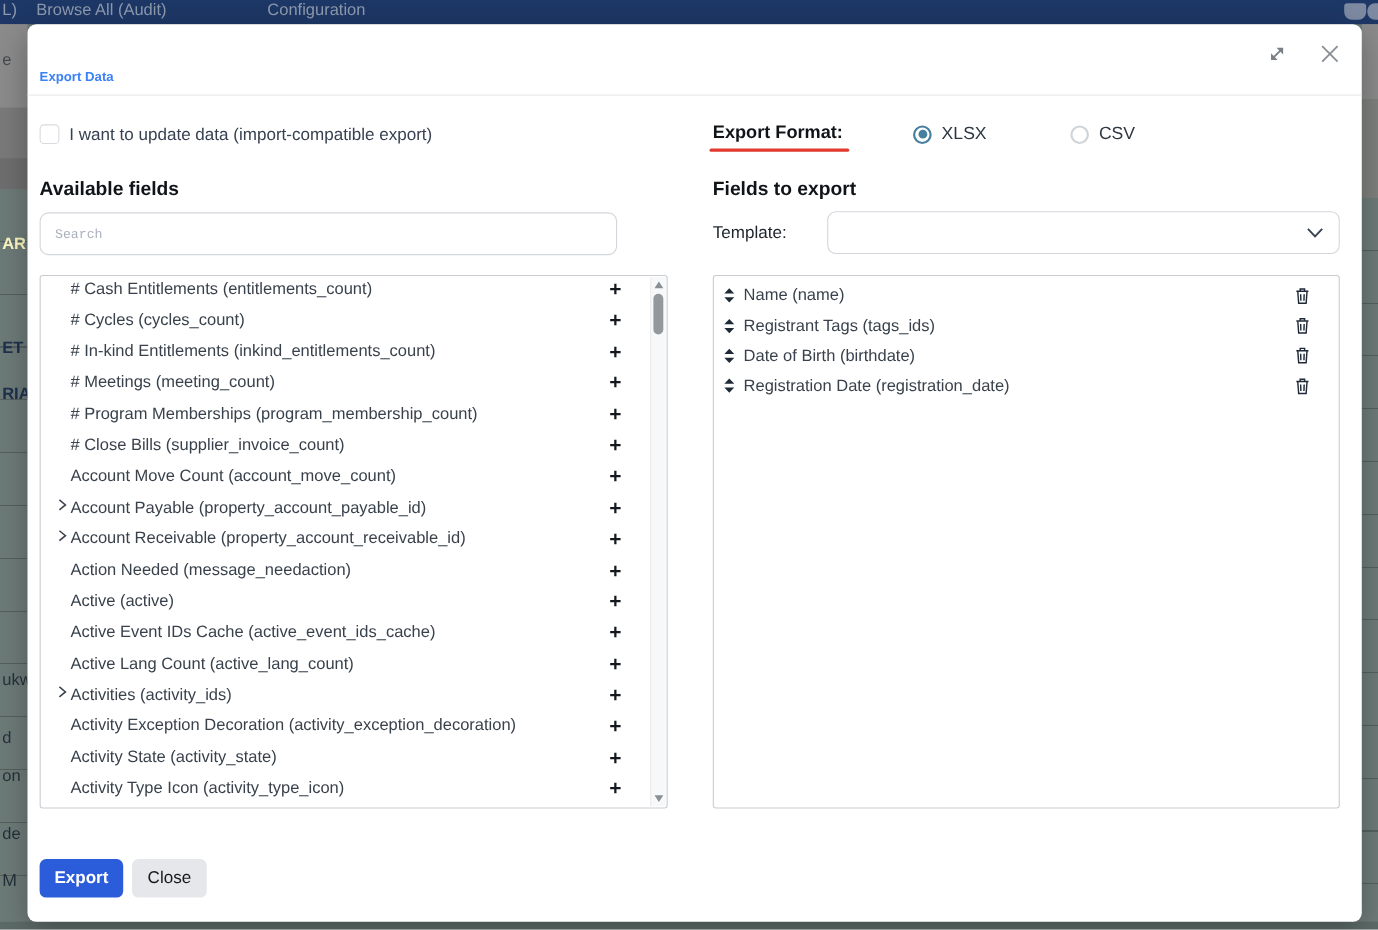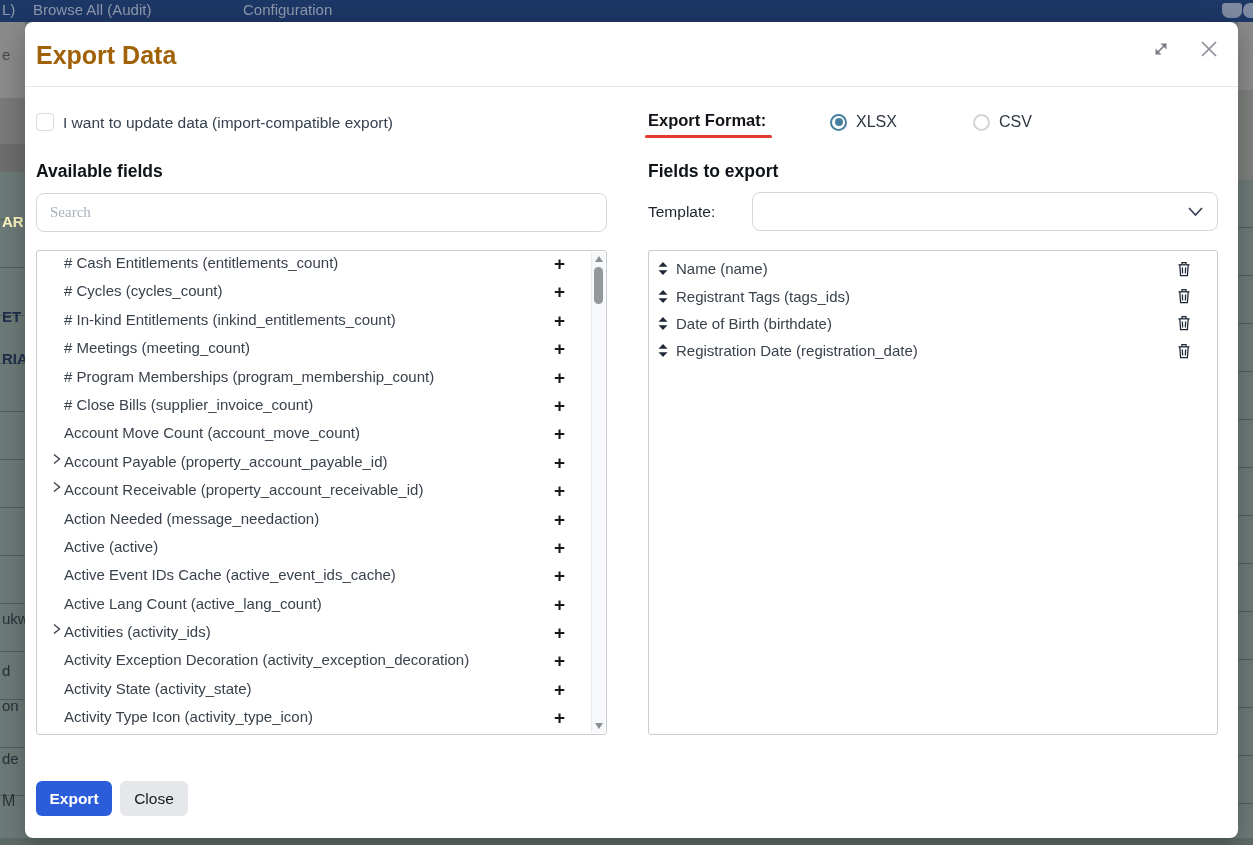--- a/index.html
+++ b/index.html
@@ -33,21 +33,21 @@
   .frag-6 { top:675px; }
   .frag-7 { top:728px; }
   .frag-8 { top:770px; font-size:16px; }
   .bg-bottom { position:absolute; left:0; top:838px; width:1253px; height:7px; background:#5d6b68; z-index:1; }
 
   
   .dialog { position:absolute; left:25px; top:22px; width:1213px; height:816px; background:#fff;
     border-radius:8px; box-shadow:0 8px 28px rgba(0,0,0,.28); z-index:2; }
   .dialog > * { position:absolute; }
 
-  .dlg-title { left:11px; top:19px; font-size:25px; font-weight:700; color:#a16207; }
+  .dlg-title { left:11px; top:41px; font-size:12px; font-weight:700; color:#3b82f6; }
   .hdr-icon { top:15px; width:24px; height:24px; display:flex; align-items:center; justify-content:center; cursor:pointer; }
   .icon-expand { left:1124px; }
   .icon-close { left:1172px; }
   .hr { left:0; top:64px; width:1213px; height:1px; background:#e8e8e8; }
 
   .checkbox { left:11px; top:91px; width:18px; height:18px; border:1px solid #d8dbdf; border-radius:4px; background:#fff; cursor:pointer; }
   .chk-label { left:38px; top:92px; font-size:15.5px; color:#374151; cursor:pointer; }
 
   .fmt-label { left:623px; top:89px; font-size:16.5px; font-weight:700; color:#101418; }
   .fmt-label::after { content:''; position:absolute; left:-3px; right:-6px; bottom:-8px; height:3px;
@@ -56,22 +56,22 @@
   .radio-0 { left:805px; }
   .radio-1 { left:948px; }
   .rdot { width:17px; height:17px; border-radius:50%; border:2px solid #cfd4d9; background:#fff; position:relative; flex:0 0 auto; }
   .radio.on .rdot { border-color:#47809f; }
   .radio.on .rdot::after { content:''; position:absolute; inset:2.5px; border-radius:50%; background:#47809f; }
 
   .sec-h { top:139px; font-size:17.5px; font-weight:700; color:#101418; }
   .sec-h.left { left:11px; }
   .sec-h.right { left:623px; }
 
-  .search { left:11px; top:171px; width:571px; height:39px; border:1px solid #d3d6db; border-radius:8px;
-    padding:0 13px; font-size:15px; color:#333; font-family:Liberation Serif, serif; outline:none; }
+  .search { left:11px; top:171px; width:525px; height:39px; border:1px solid #d3d6db; border-radius:8px;
+    padding:0 13px; font-size:12px; color:#333; font-family:Liberation Mono, monospace; outline:none; }
   .search::placeholder { color:#a9b1bc; }
 
   .tpl-label { left:623px; top:181px; font-size:15.5px; color:#1d242b; }
   .tpl-select { left:727px; top:170px; width:466px; height:39px; border:1px solid #d3d6db; border-radius:8px;
     background:#fff; cursor:pointer; }
   .tpl-chevron { position:absolute; right:13px; top:12px; }
 
   .panel { top:228px; height:485px; border:1px solid #c9ccd1; border-radius:3px; background:#fff; overflow:hidden; }
   .af-panel { left:11px; width:571px; }
   .fe-panel { left:623px; width:570px; padding-top:4px; }

